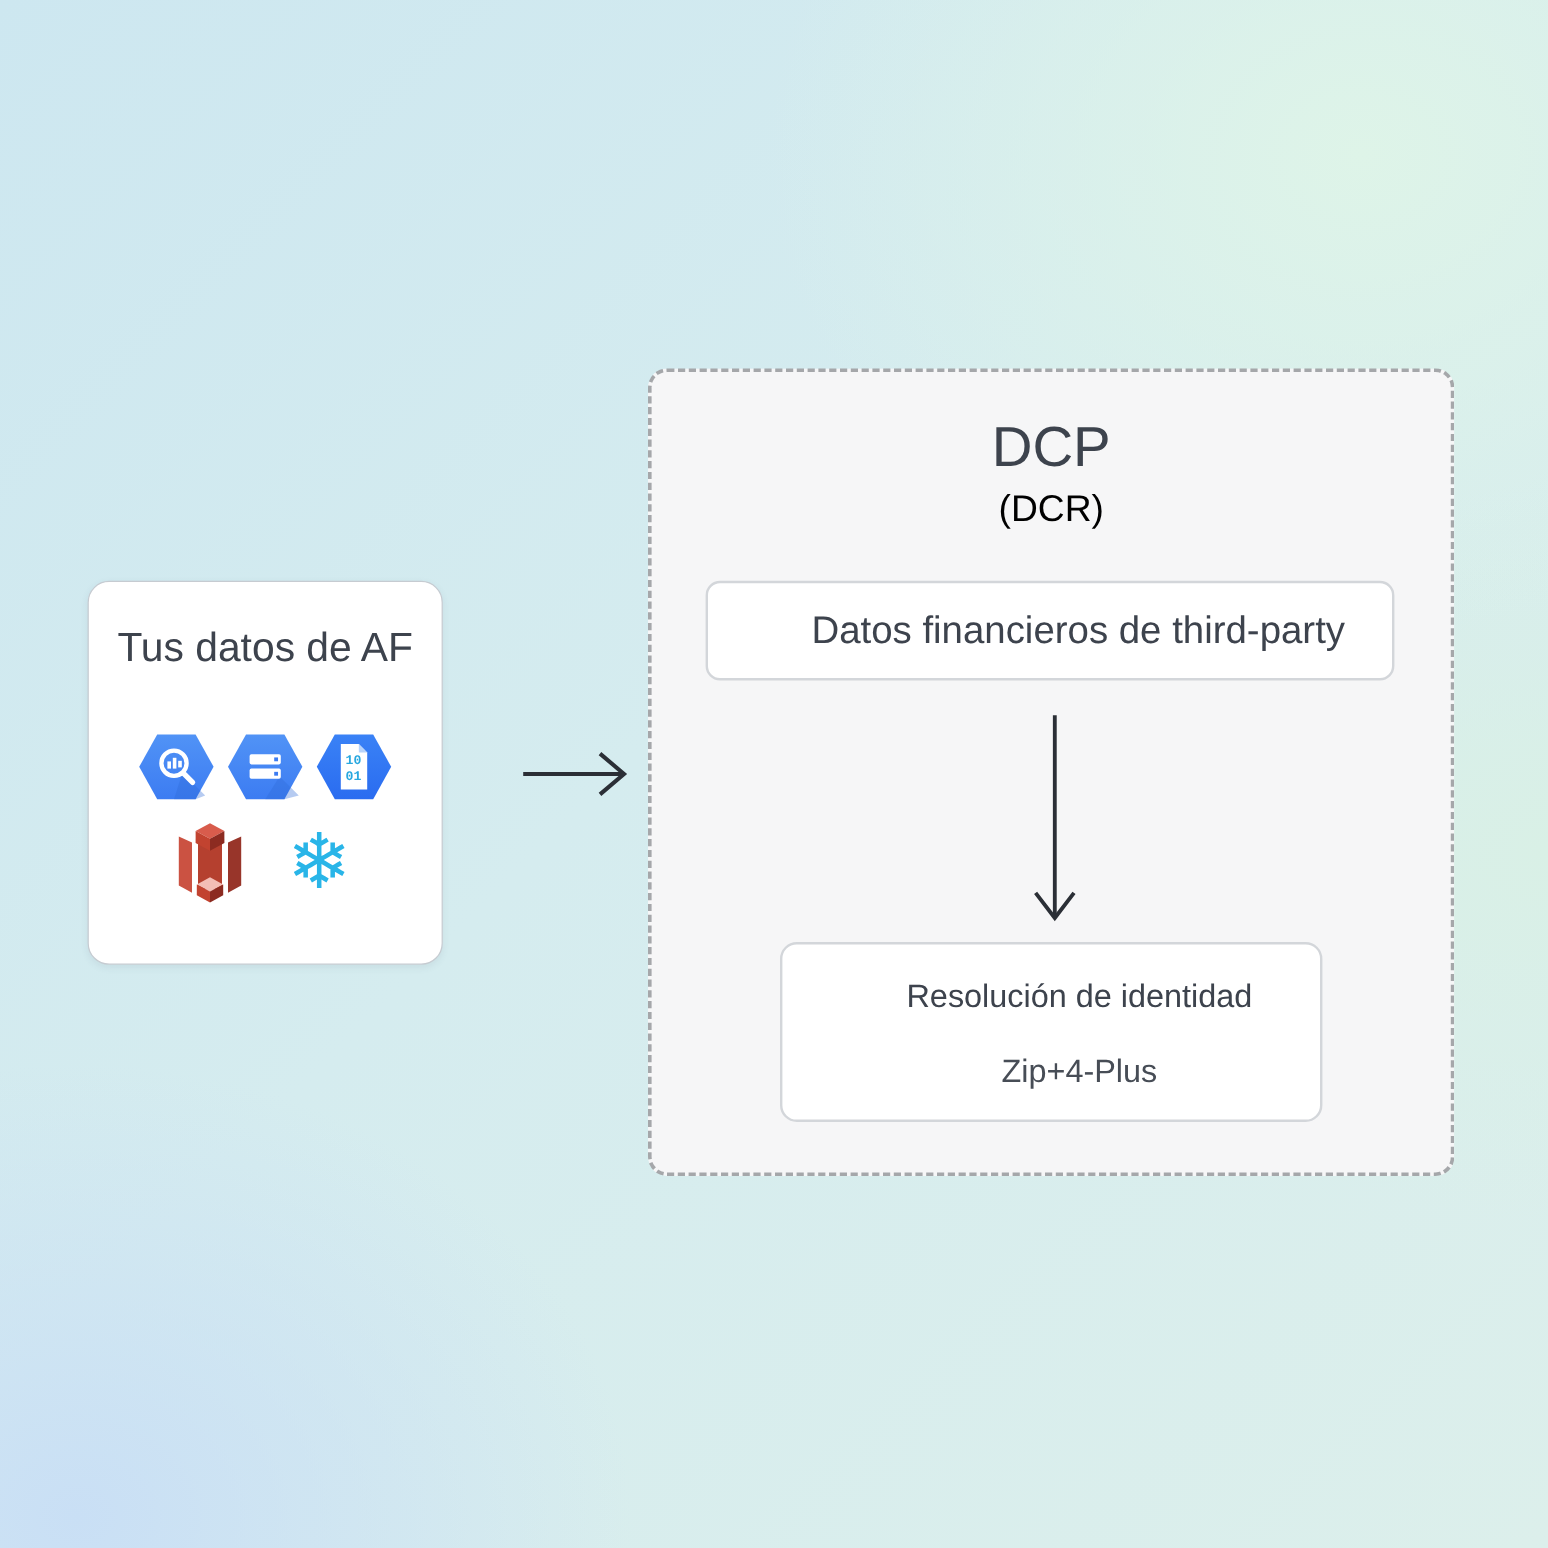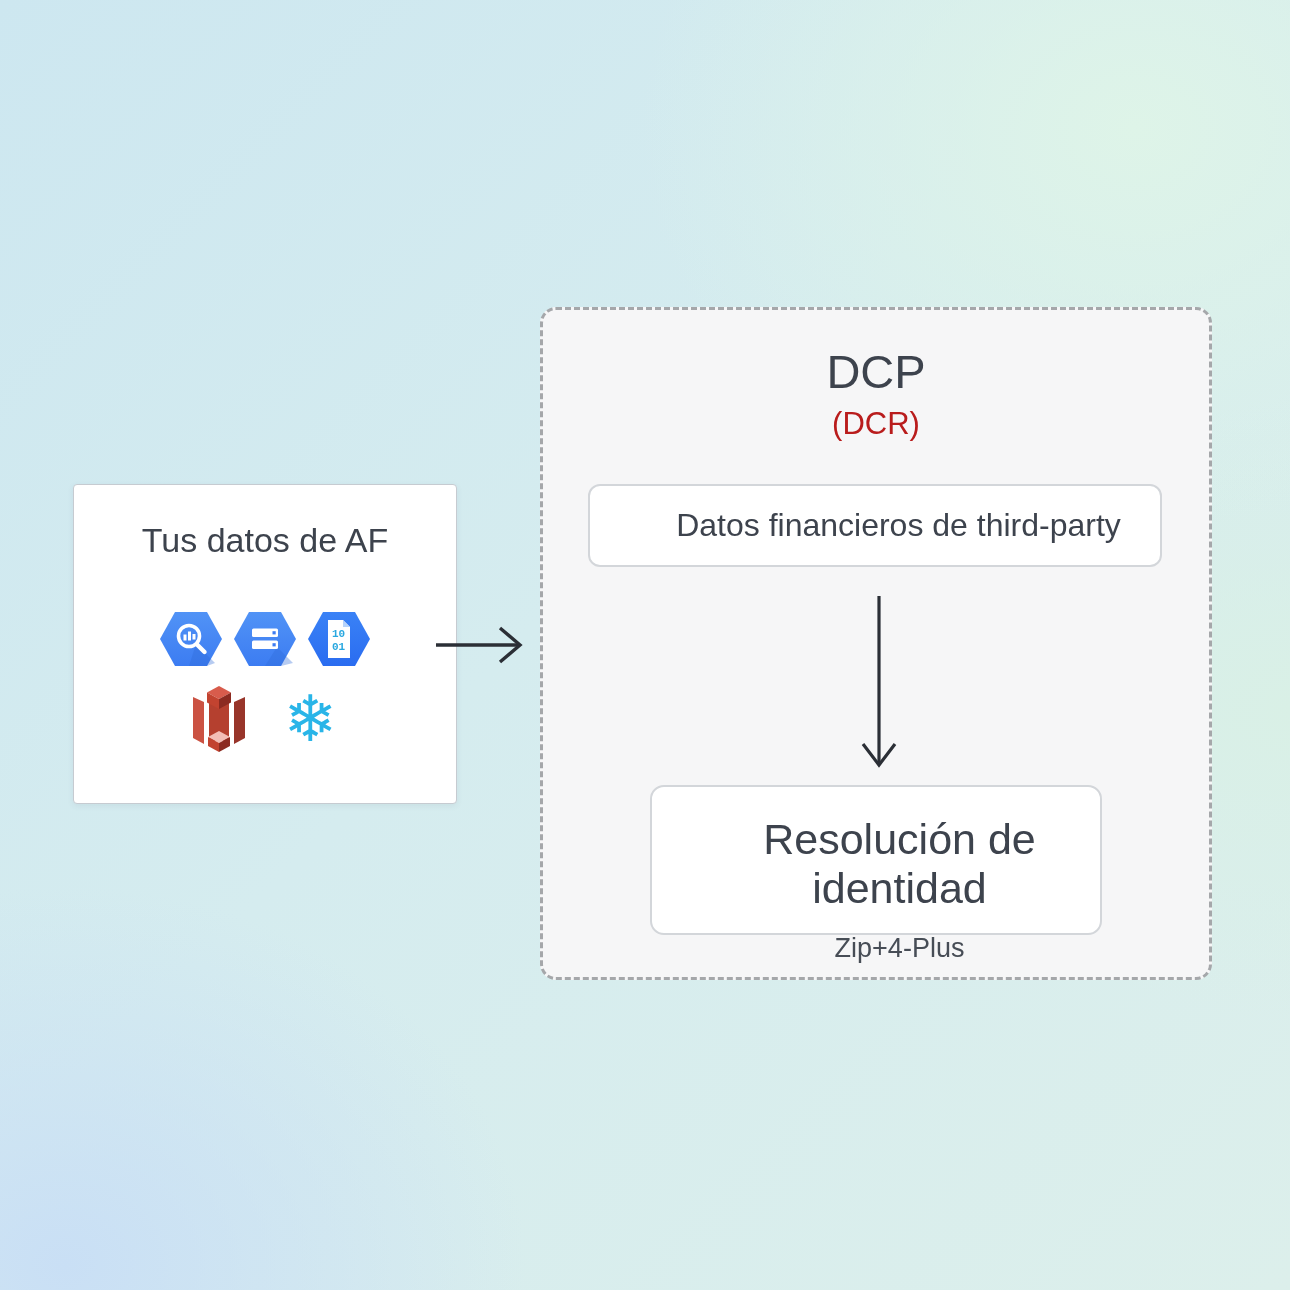--- a/index.html
+++ b/index.html
@@ -6,22 +6,22 @@
   .stage{
     position:relative;width:1290px;height:1290px;overflow:hidden;
     font-family:"Liberation Sans",sans-serif;color:#3d434d;
     background:
       radial-gradient(55% 45% at 88% 10%, #def4e8 0%, rgba(222,244,232,0) 70%),
       radial-gradient(50% 40% at 100% 55%, #d9f0e6 0%, rgba(217,240,230,0) 60%),
       radial-gradient(55% 45% at 5% 98%, #c9dff5 0%, rgba(201,223,245,0) 65%),
       linear-gradient(135deg, #cde7f0 0%, #d5ecef 45%, #dcefeb 100%);
   }
   .source-card{
-    position:absolute;left:73px;top:484px;width:384px;height:320px;
-    background:#ffffff;border:1px solid #c6cbd1;border-radius:4px;
+    position:absolute;left:73px;top:484px;width:296px;height:320px;
+    background:#ffffff;border:1px solid #c6cbd1;border-radius:18px;
     box-shadow:0 2px 6px rgba(60,80,100,0.08);box-sizing:border-box;
   }
   .card-title{
     position:absolute;left:0;right:0;top:36px;text-align:center;
     font-size:34px;font-weight:500;color:#3d434d;
   }
   .icons-row1{
     position:absolute;left:0;right:0;top:126px;
     display:flex;justify-content:center;align-items:center;gap:10px;
   }
@@ -41,42 +41,42 @@
     position:absolute;left:540px;top:307px;width:672px;height:673px;
     background:#f6f6f7;border:3px dashed #a5a7aa;border-radius:16px;
     box-sizing:border-box;
   }
   .dcp-title{
     position:absolute;left:0;right:0;top:34px;text-align:center;
     font-size:47px;font-weight:500;color:#3d434d;
   }
   .dcp-subtitle{
     position:absolute;left:0;right:0;top:96px;text-align:center;
-    font-size:31px;font-weight:400;color:#b91c1c;
+    font-size:31px;font-weight:400;color:#000000;
   }
   .node-box{
     position:absolute;background:#ffffff;border:2px solid #d3d6da;
     box-sizing:border-box;
     padding-left:47px;
   }
   .box-financial{
     left:45px;top:174px;width:574px;height:83px;border-radius:12px;
     display:flex;align-items:center;justify-content:center;
     font-size:32px;font-weight:500;color:#3d434d;
   }
   .v-arrow{position:absolute;left:311px;top:284px;}
   .box-identity{
     left:107px;top:475px;width:452px;height:150px;border-radius:14px;
     text-align:center;
   }
   .box-identity-title{
-    margin-top:28px;font-size:43px;font-weight:500;color:#3d434d;
+    margin-top:28px;font-size:27px;font-weight:500;color:#3d434d;
   }
   .box-identity-sub{
-    margin-top:20px;font-size:27px;font-weight:400;color:#474d56;
+    margin-top:32px;font-size:27px;font-weight:400;color:#474d56;
   }
   .icon-text{
     font-family:"Liberation Mono",monospace;font-weight:bold;font-size:11px;
   }
 </style>
 </head>
 <body>
 
 <div class="stage">
 

